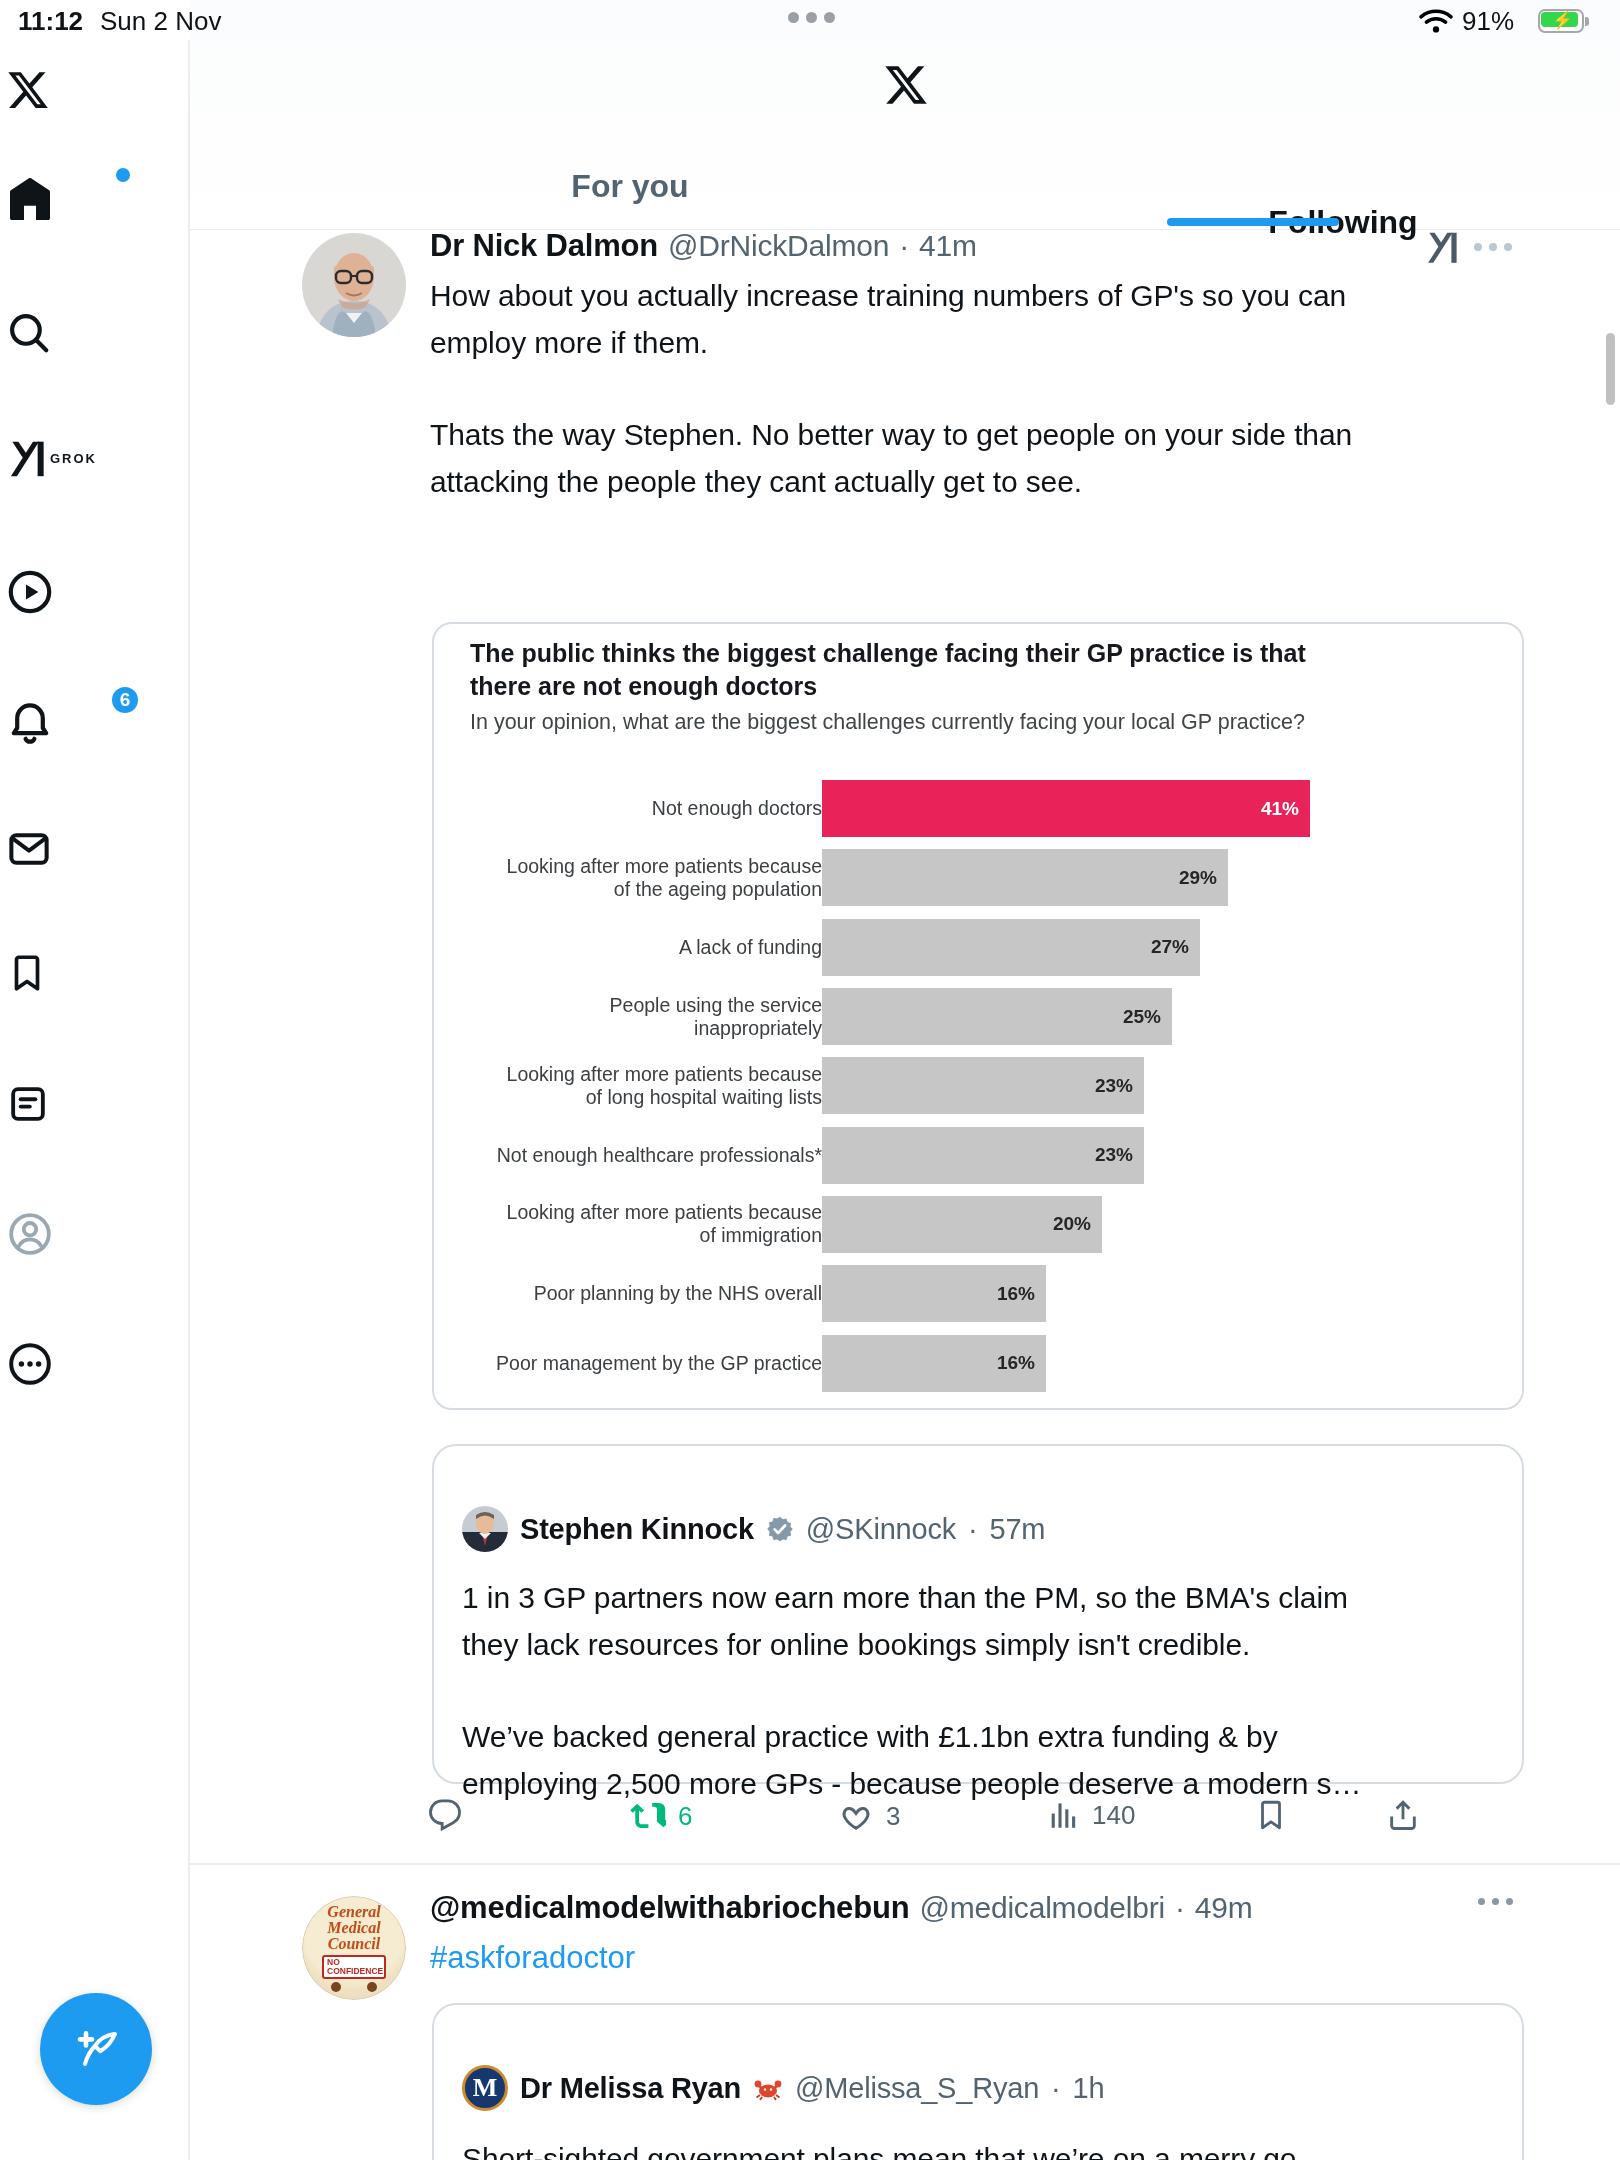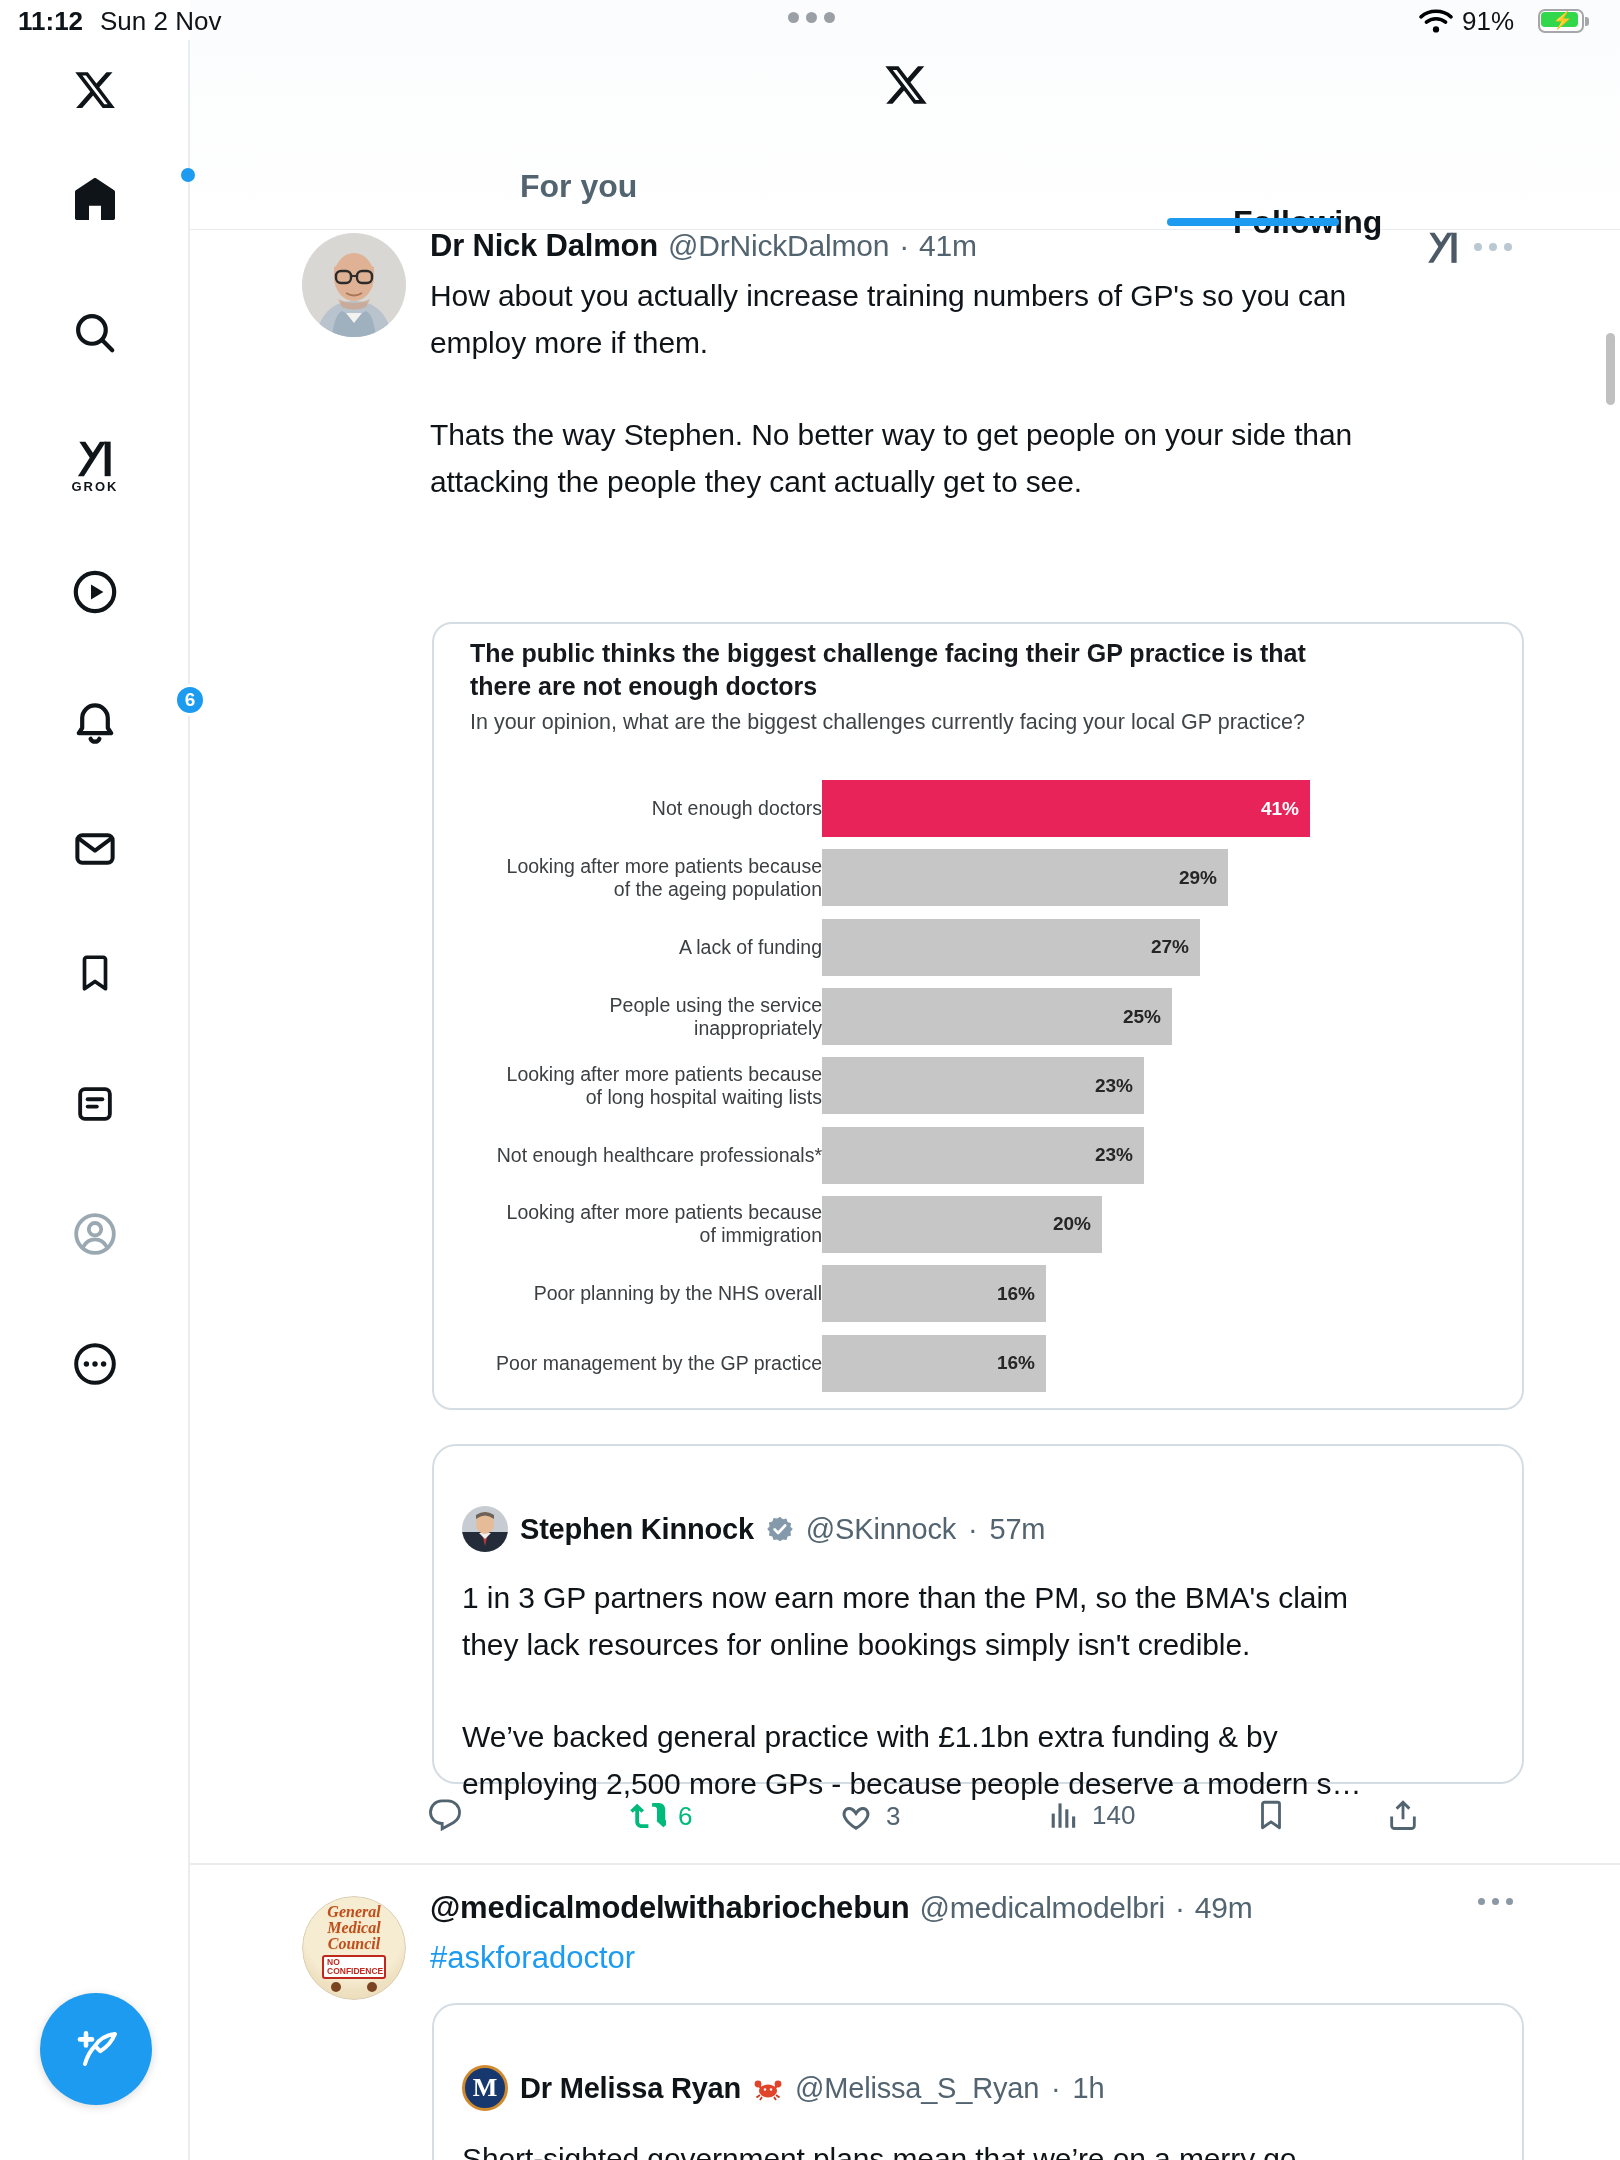--- a/index.html
+++ b/index.html
@@ -17,34 +17,34 @@
   .wifi { position:absolute; left:1418px; top:7px; }
   .battery { position:absolute; left:1538px; top:9px; width:52px; height:24px; }
   .batt-body { position:absolute; left:0; top:0; width:46px; height:24px; border:2px solid #a7a7ab; border-radius:7px; background:#fff; }
   .batt-fill { position:absolute; left:2.5px; top:2.5px; width:37px; height:15px; border-radius:4px; background:#32d74b; }
   .batt-nub { position:absolute; left:47px; top:8px; width:4px; height:9px; background:#a7a7ab; border-radius:0 3px 3px 0; }
   .bolt { position:absolute; left:14px; top:1px; font-size:17px; color:#1c1c1e; }
 
   
   #sidebar { position:absolute; left:0; top:0; width:190px; height:2160px; background:#fff; z-index:20; }
   #sidebar .rail { position:absolute; right:0; top:40px; bottom:0; width:2px; background:#e9edf0; }
-  .side-ic { position:absolute; left:0; width:190px; display:flex; flex-direction:column; align-items:center; cursor:pointer; }
+  .side-ic { position:absolute; left:6px; width:190px; display:flex; flex-direction:row; align-items:center; cursor:pointer; }
   .grok-label { font-size:13px; font-weight:700; letter-spacing:2px; margin-top:1px; }
   .badge { position:absolute; left:103px; top:-14px; min-width:32px; height:32px; border-radius:16px;
            background:#1d9bf0; border:3px solid #fff; color:#fff; font-size:19px; font-weight:700;
            display:flex; align-items:center; justify-content:center; }
   .home-dot { position:absolute; left:110px; top:-8px; width:14px; height:14px; border-radius:50%; background:#1d9bf0; }
   #fab { position:absolute; left:40px; top:1993px; width:112px; height:112px; border-radius:50%;
          background:#1d9bf0; display:flex; align-items:center; justify-content:center; cursor:pointer;
          box-shadow:0 2px 10px rgba(0,0,0,.15); }
 
   
   #header { position:absolute; left:190px; top:0; width:1430px; height:229px; background:linear-gradient(#fbfcfd,#ffffff); z-index:10; }
   #hdr-x { position:absolute; left:693px; top:62px; }
-  .tab { position:absolute; top:168px; width:220px; font-size:32px; cursor:pointer; }
+  .tab { position:absolute; top:168px; width:220px; text-align:center; font-size:32px; cursor:pointer; }
   #tab-foryou { left:330px; color:#536471; font-weight:600; }
   #tab-following { left:1043px; color:#0f1419; font-weight:700;margin-top:36px; }
   .tab-underline { position:absolute; left:977px; top:218px; width:172px; height:8px; border-radius:4px; background:#1d9bf0; }
   #hdr-divider { position:absolute; left:190px; top:228px; width:1430px; height:2px; background:#e9edf0; }
 
   
   .avatar-lg { position:absolute; width:104px; height:104px; border-radius:50%; overflow:hidden; cursor:pointer; }
   .name { font-weight:700; font-size:31px; letter-spacing:-0.2px; }
   .handle { font-weight:400; font-size:30px; color:#536471; letter-spacing:-0.2px; }
   .tweet-text p { font-size:30px; line-height:47px; letter-spacing:-0.1px; white-space:pre-line; margin:0 0 45px 0; }

